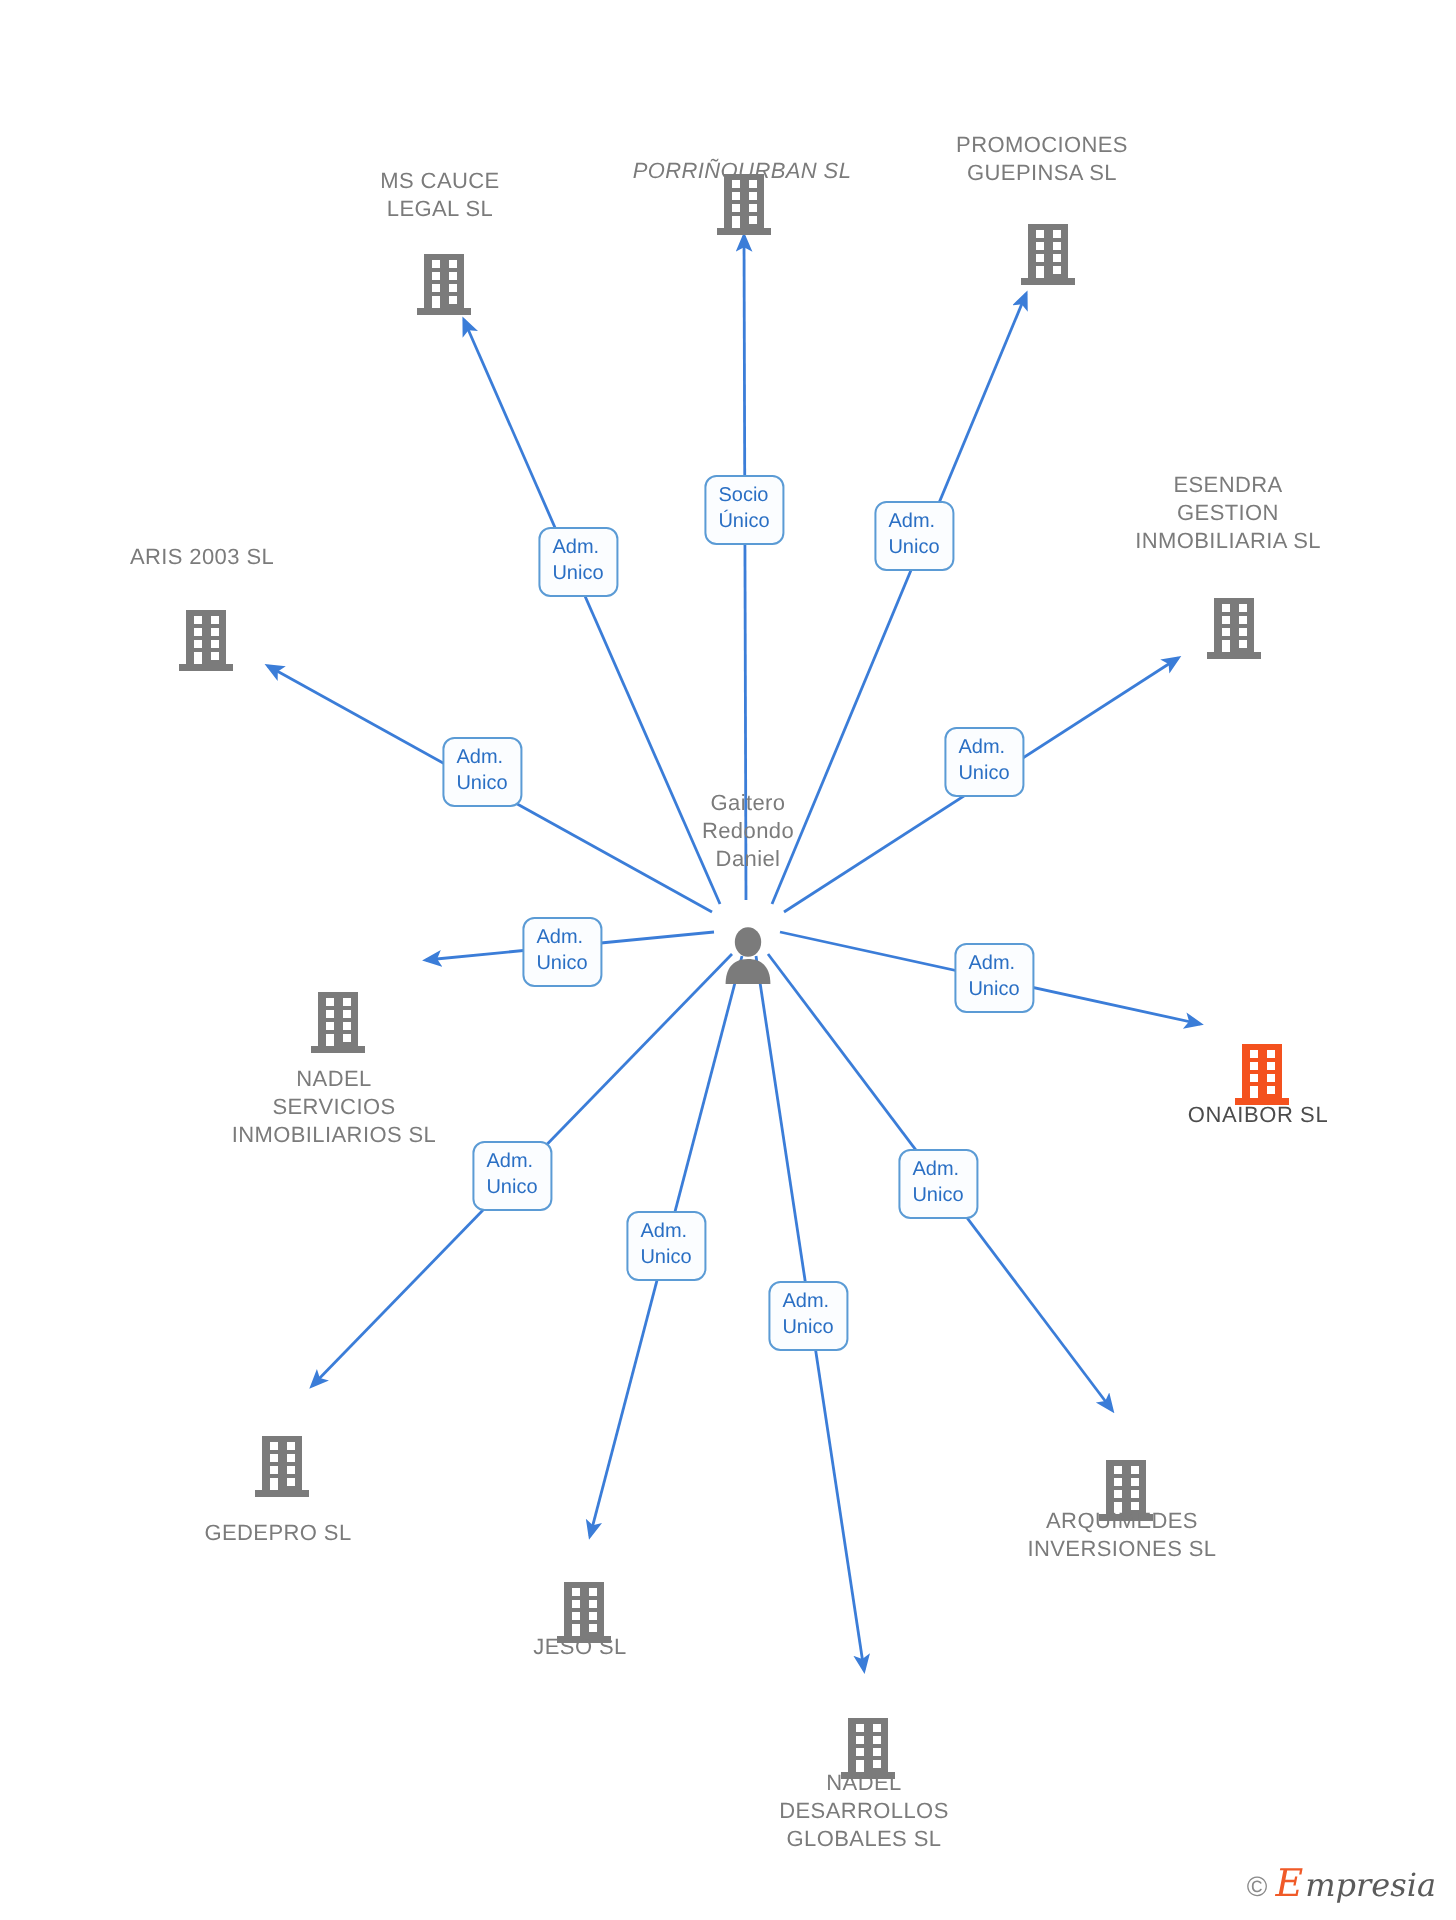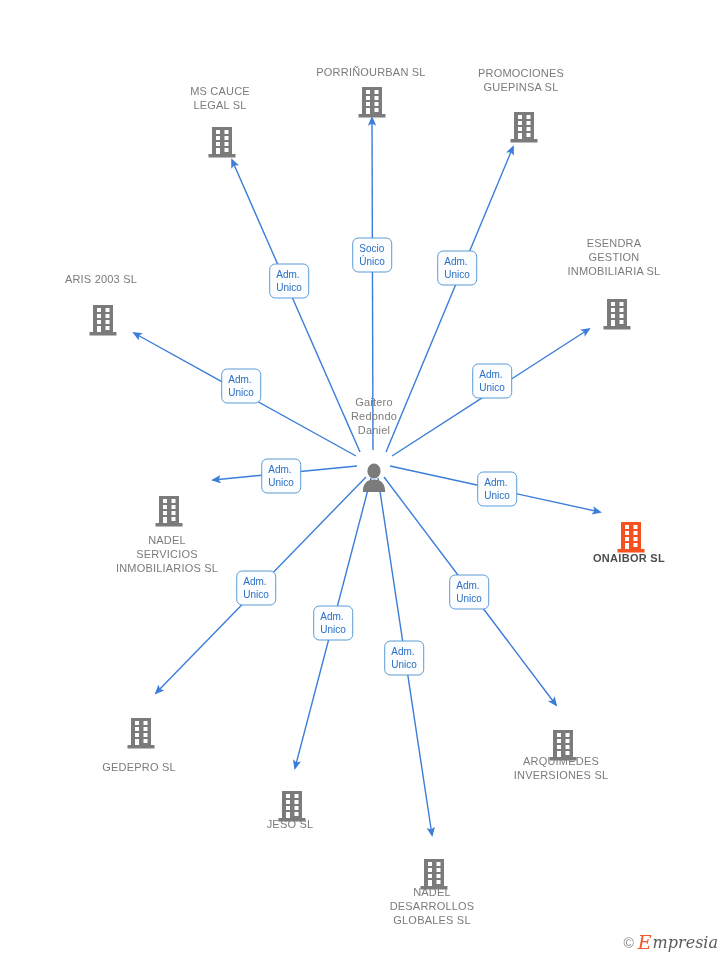--- a/index.html
+++ b/index.html
@@ -35,21 +35,21 @@
   }
   .node-label {
     font-size: 11px;
     line-height: 14px;
     color: #7b7b7b;
     letter-spacing: 0.2px;
     white-space: pre-line;
   }
   .node-label.focus {
     color: #4c4c4c;
-    font-weight: bold;
+    font-weight: normal;
     letter-spacing: 0.3px;
   }
   .bldg {
     display: block;
     margin: 0 auto;
   }
   .person {
     display: block;
     margin: 0 auto;
   }
@@ -152,21 +152,21 @@
             <rect x="17.5" y="5" width="4" height="4" fill="#ffffff"></rect>
             <rect x="9" y="11" width="4" height="4" fill="#ffffff"></rect>
             <rect x="17.5" y="11" width="4" height="4" fill="#ffffff"></rect>
             <rect x="9" y="17" width="4" height="4" fill="#ffffff"></rect>
             <rect x="17.5" y="17" width="4" height="4" fill="#ffffff"></rect>
             <rect x="9" y="23" width="4" height="6" fill="#ffffff"></rect>
             <rect x="17.5" y="23" width="4" height="4" fill="#ffffff"></rect>
           </svg>
         </div>
       </div>
-      <div class="node" style="left: 371px; top: 65px;">
+      <div class="node" style="left: 371px; top: 79px; font-style: italic;">
         <div class="node-label">PORRIÑOURBAN SL</div>
       </div>
       <div class="node" style="left: 524px; top: 110px;">
         <div>
           <svg width="30" height="34" viewBox="0 0 30 34" class="bldg">
             <path d="M5 2 H25 V29 H5 Z" fill="#7b7b7b"></path>
             <rect x="1.5" y="29" width="27" height="3.5" fill="#7b7b7b"></rect>
             <rect x="9" y="5" width="4" height="4" fill="#ffffff"></rect>
             <rect x="17.5" y="5" width="4" height="4" fill="#ffffff"></rect>
             <rect x="9" y="11" width="4" height="4" fill="#ffffff"></rect>

